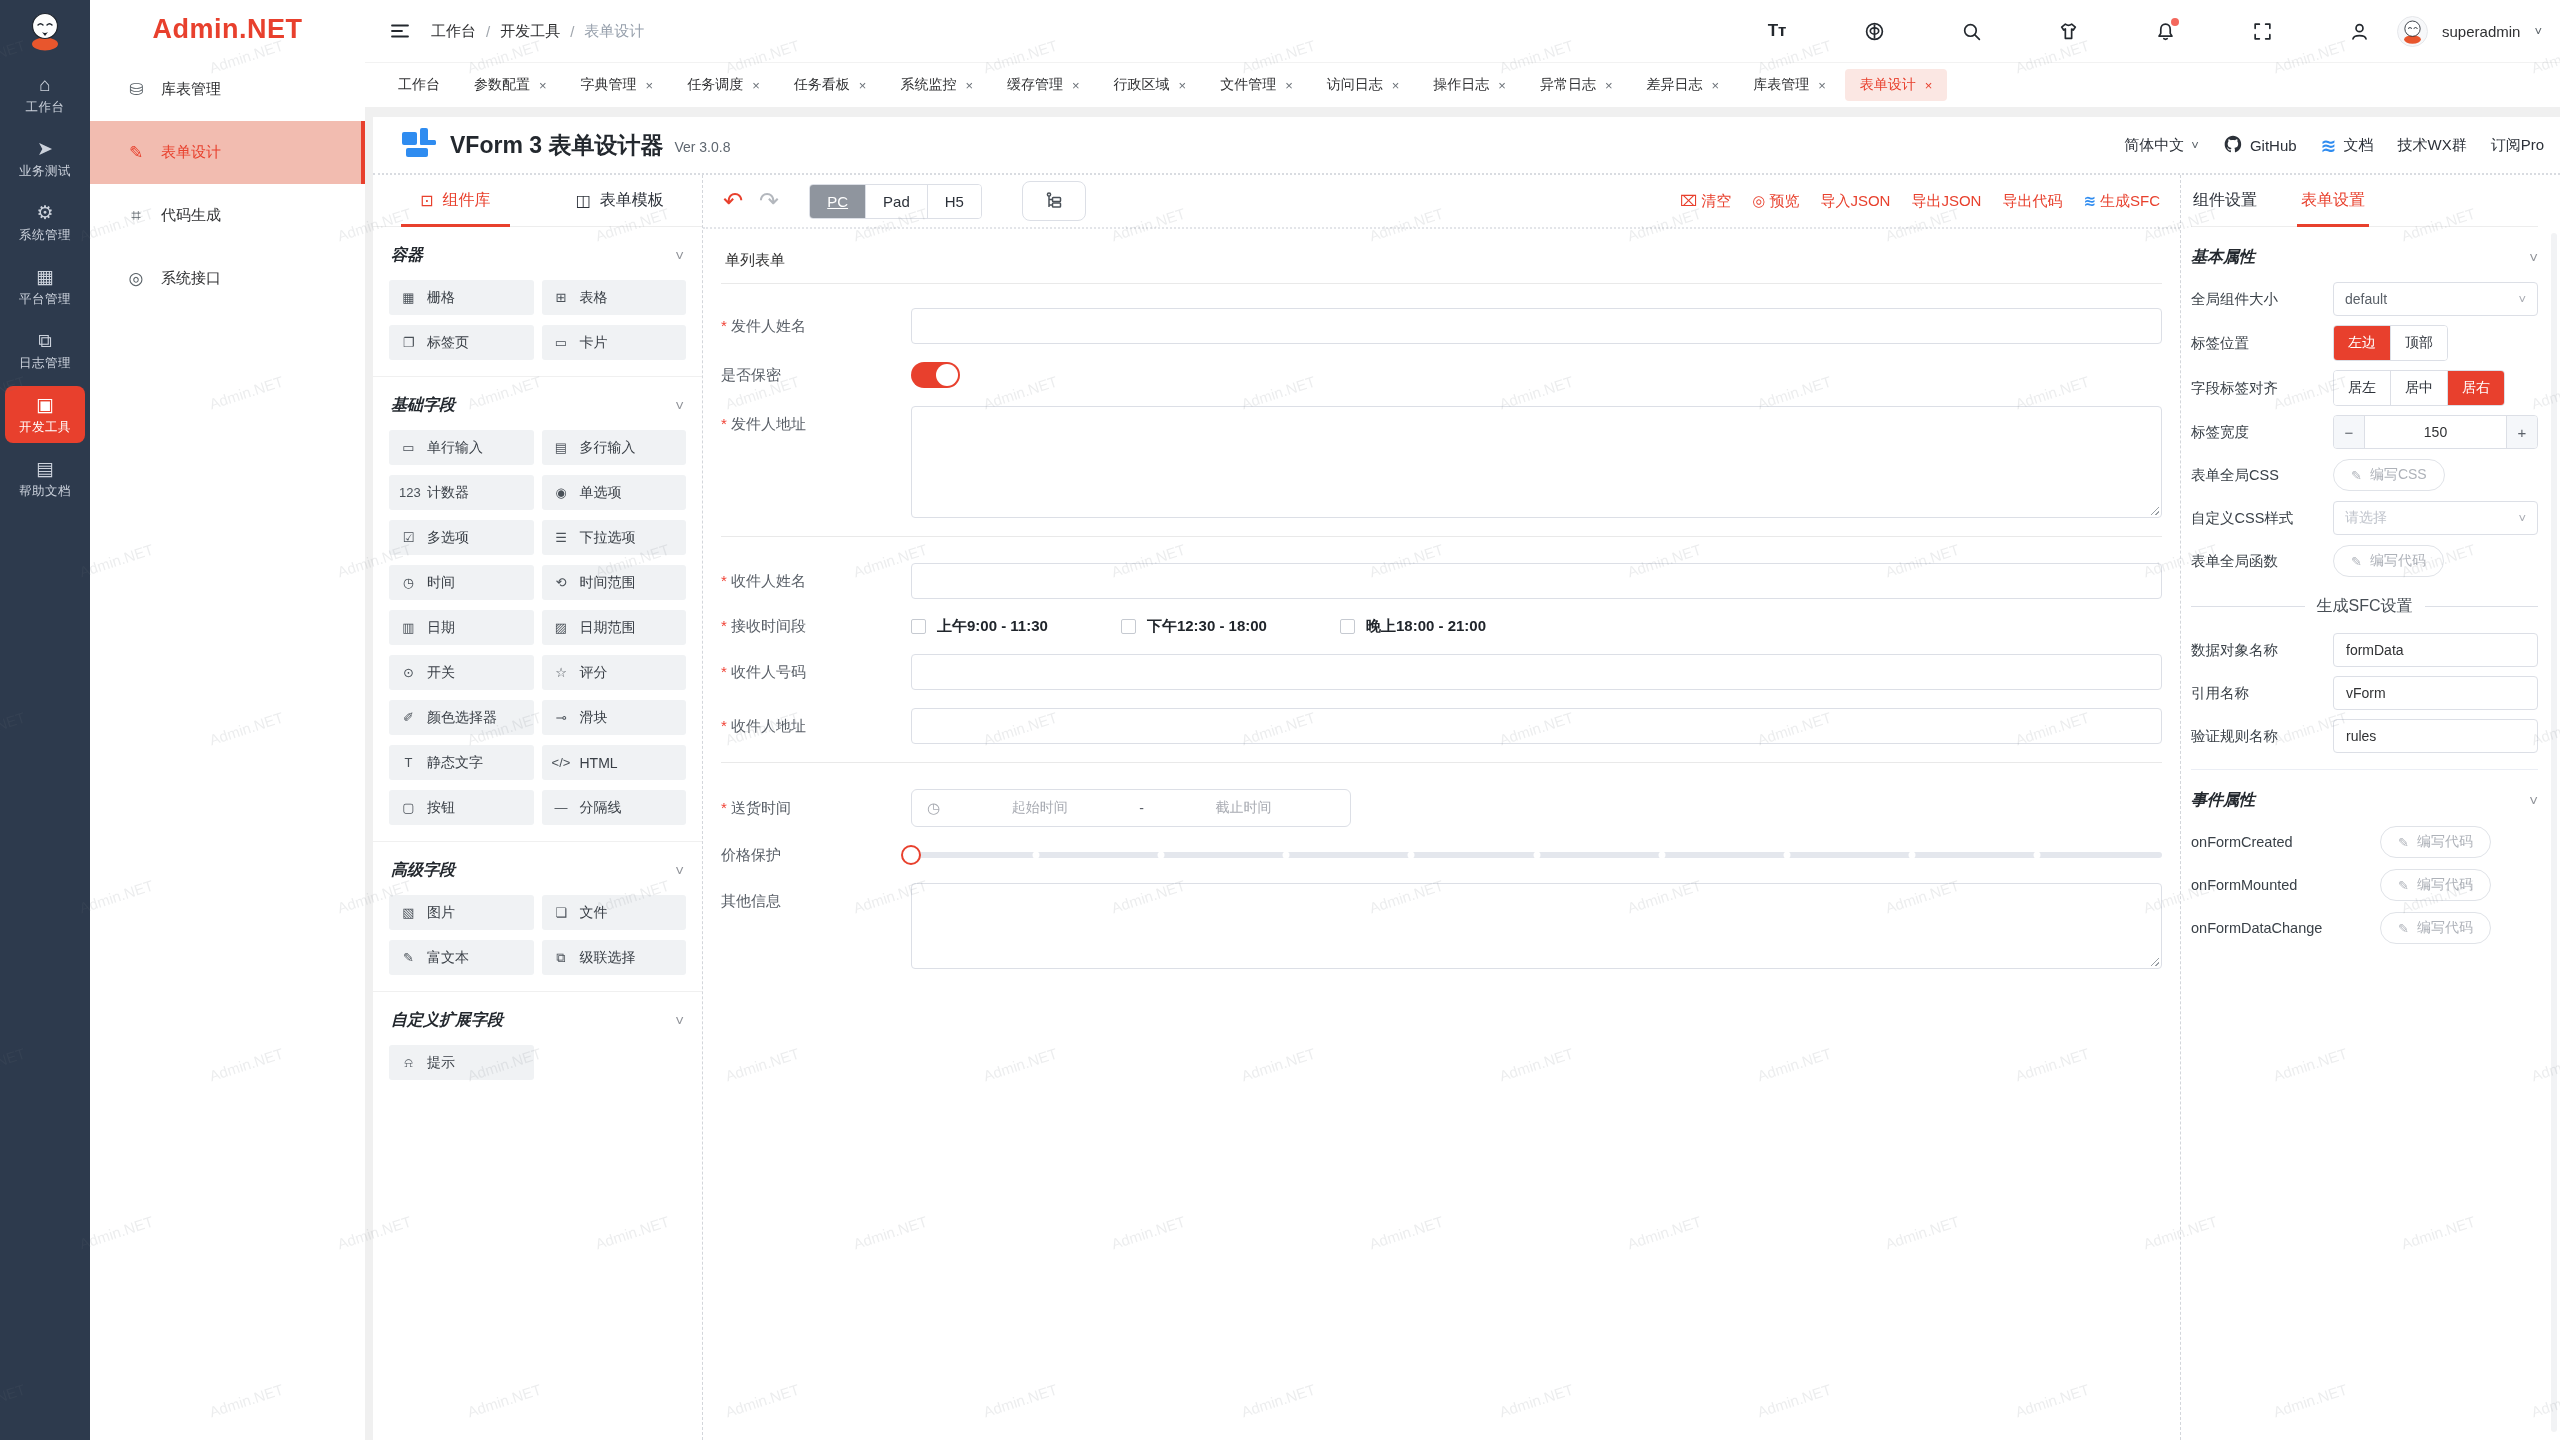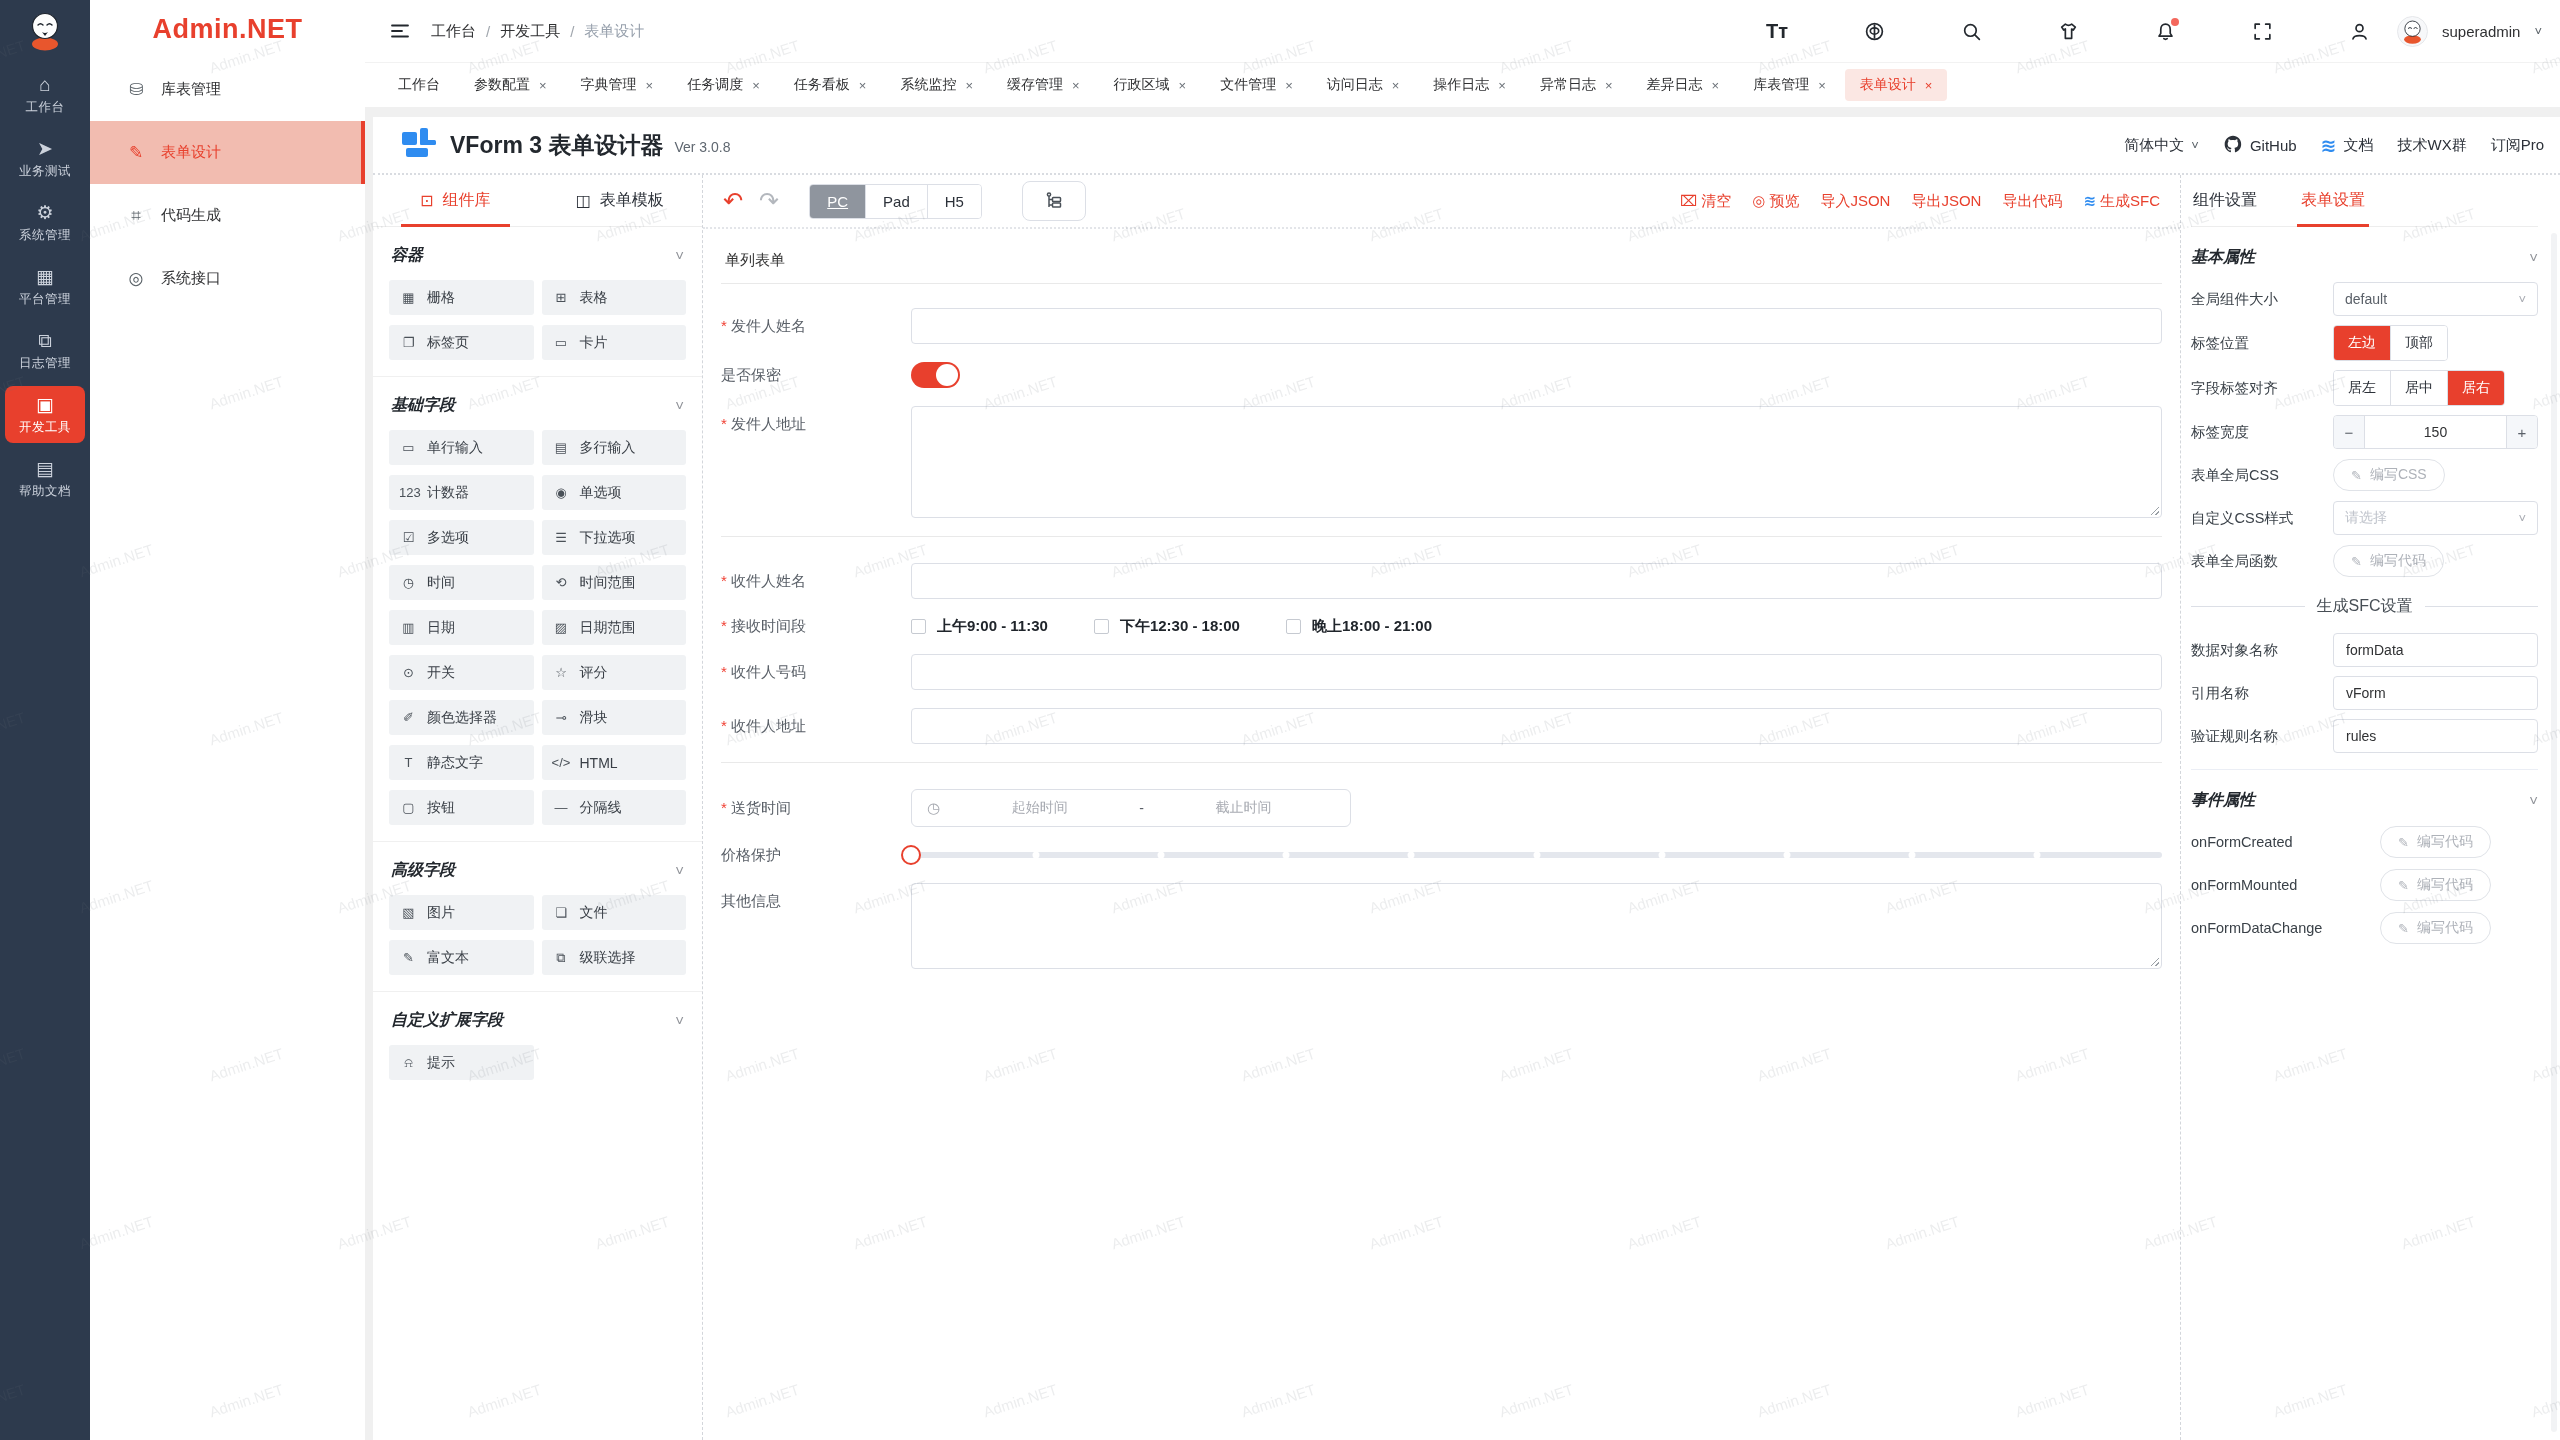--- a/index.html
+++ b/index.html
@@ -26,21 +26,21 @@
   .menu-item.active::after { content:""; position:absolute; right:0; top:0; bottom:0; width:4px; background:#e8402d; }
 
   
   .main { flex:1; min-width:0; display:flex; flex-direction:column; background:#f0f0f0; }
   .topbar { height:62px; background:#fff; display:flex; align-items:center; padding:0 18px 0 24px; }
   .hamburger { width:22px; height:22px; margin-right:20px; cursor:pointer; }
   .breadcrumb { display:flex; align-items:center; gap:10px; font-size:15px; color:#303133; }
   .crumb-sep { color:#a0a6ad; }
   .crumb.current { color:#97a0ac; }
   .topbar-right { margin-left:auto; display:flex; align-items:center; gap:27px; }
-  .tb-icon { width:22px; height:22px; display:inline-flex; align-items:center; justify-content:center; color:#23282e; position:relative; cursor:pointer; font-size:20px; font-weight:700;margin-left:48px; }
+  .tb-icon { width:22px; height:22px; display:inline-flex; align-items:center; justify-content:center; color:#23282e; position:relative; cursor:pointer; font-size:17px; font-weight:700;margin-left:48px; }
   .tb-icon svg { width:21px; height:21px; stroke:#23282e; fill:none; stroke-width:1.6; stroke-linecap:round; stroke-linejoin:round; }
   .badge-dot { position:absolute; top:-2px; right:-3px; width:8px; height:8px; border-radius:50%; background:#f4685d; }
   .userbox { display:flex; align-items:center; gap:14px; cursor:pointer; }
   .avatar { width:31px; height:31px; border-radius:50%; background:#f7f8fa; border:1px solid #e6e8eb; overflow:hidden; }
   .username { font-size:15px; }
   .caret { color:#5a6268; font-size:13px; }
 
   .tabbar { height:45px; background:#fff; border-top:1px solid #f2f2f2; display:flex; align-items:center; padding:0 18px; gap:4px; }
   .tab { display:flex; align-items:center; gap:9px; padding:7px 15px; border-radius:4px; font-size:14px; color:#303133; cursor:pointer; white-space:nowrap; }
   .tab .x { font-size:13px; color:#6a7077; line-height:1; }
@@ -97,21 +97,21 @@
   .frow.top { align-items:flex-start; }
   .flabel { width:190px; flex-shrink:0; font-size:15px; color:#5a6068; }
   .frow.top .flabel { padding-top:9px; }
   .flabel.req::before { content:"* "; color:#f04134; }
   .fctrl { flex:1; min-width:0; display:flex; align-items:center; }
   .finput { width:100%; height:36px; border:1px solid #dcdfe6; border-radius:4px; background:#fff; }
   .ftextarea { width:100%; border:1px solid #dcdfe6; border-radius:4px; background:#fff; position:relative; }
   .grip { position:absolute; right:2px; bottom:2px; width:11px; height:11px; clip-path:polygon(100% 0,100% 100%,0 100%); background:repeating-linear-gradient(-45deg,#ffffff 0 2px,#9aa0a6 2px 3px); }
   .fswitch { width:49px; height:26px; border-radius:13px; background:#e8402d; position:relative; cursor:pointer; }
   .fswitch .knob { position:absolute; right:2px; top:2px; width:22px; height:22px; border-radius:50%; background:#fff; }
-  .cbgroup { display:flex; align-items:center; gap:46px; }
+  .cbgroup { display:flex; align-items:center; gap:73px; }
   .cb { display:flex; align-items:center; gap:11px; cursor:pointer; }
   .cbbox { width:15px; height:15px; border:1px solid #c6cad1; border-radius:2px; background:#fff; }
   .cblabel { font-size:15px; font-weight:700; color:#20252b; }
   .timebox { width:440px; height:38px; border:1px solid #dcdfe6; border-radius:6px; display:flex; align-items:center; padding:0 15px; gap:8px; font-size:14px; color:#a8abb2; background:#fff; }
   .timebox .clock { font-size:15px; }
   .timebox .ph { flex:1; text-align:center; }
   .timebox .dash { color:#5a6068; }
   .slider { position:relative; flex:1; height:20px; display:flex; align-items:center; }
   .strack { width:100%; height:6px; border-radius:3px; background:#e4e7ed; }
   .sdot { position:absolute; top:50%; width:7px; height:7px; border-radius:50%; background:#fff; transform:translate(-50%,-50%); }

